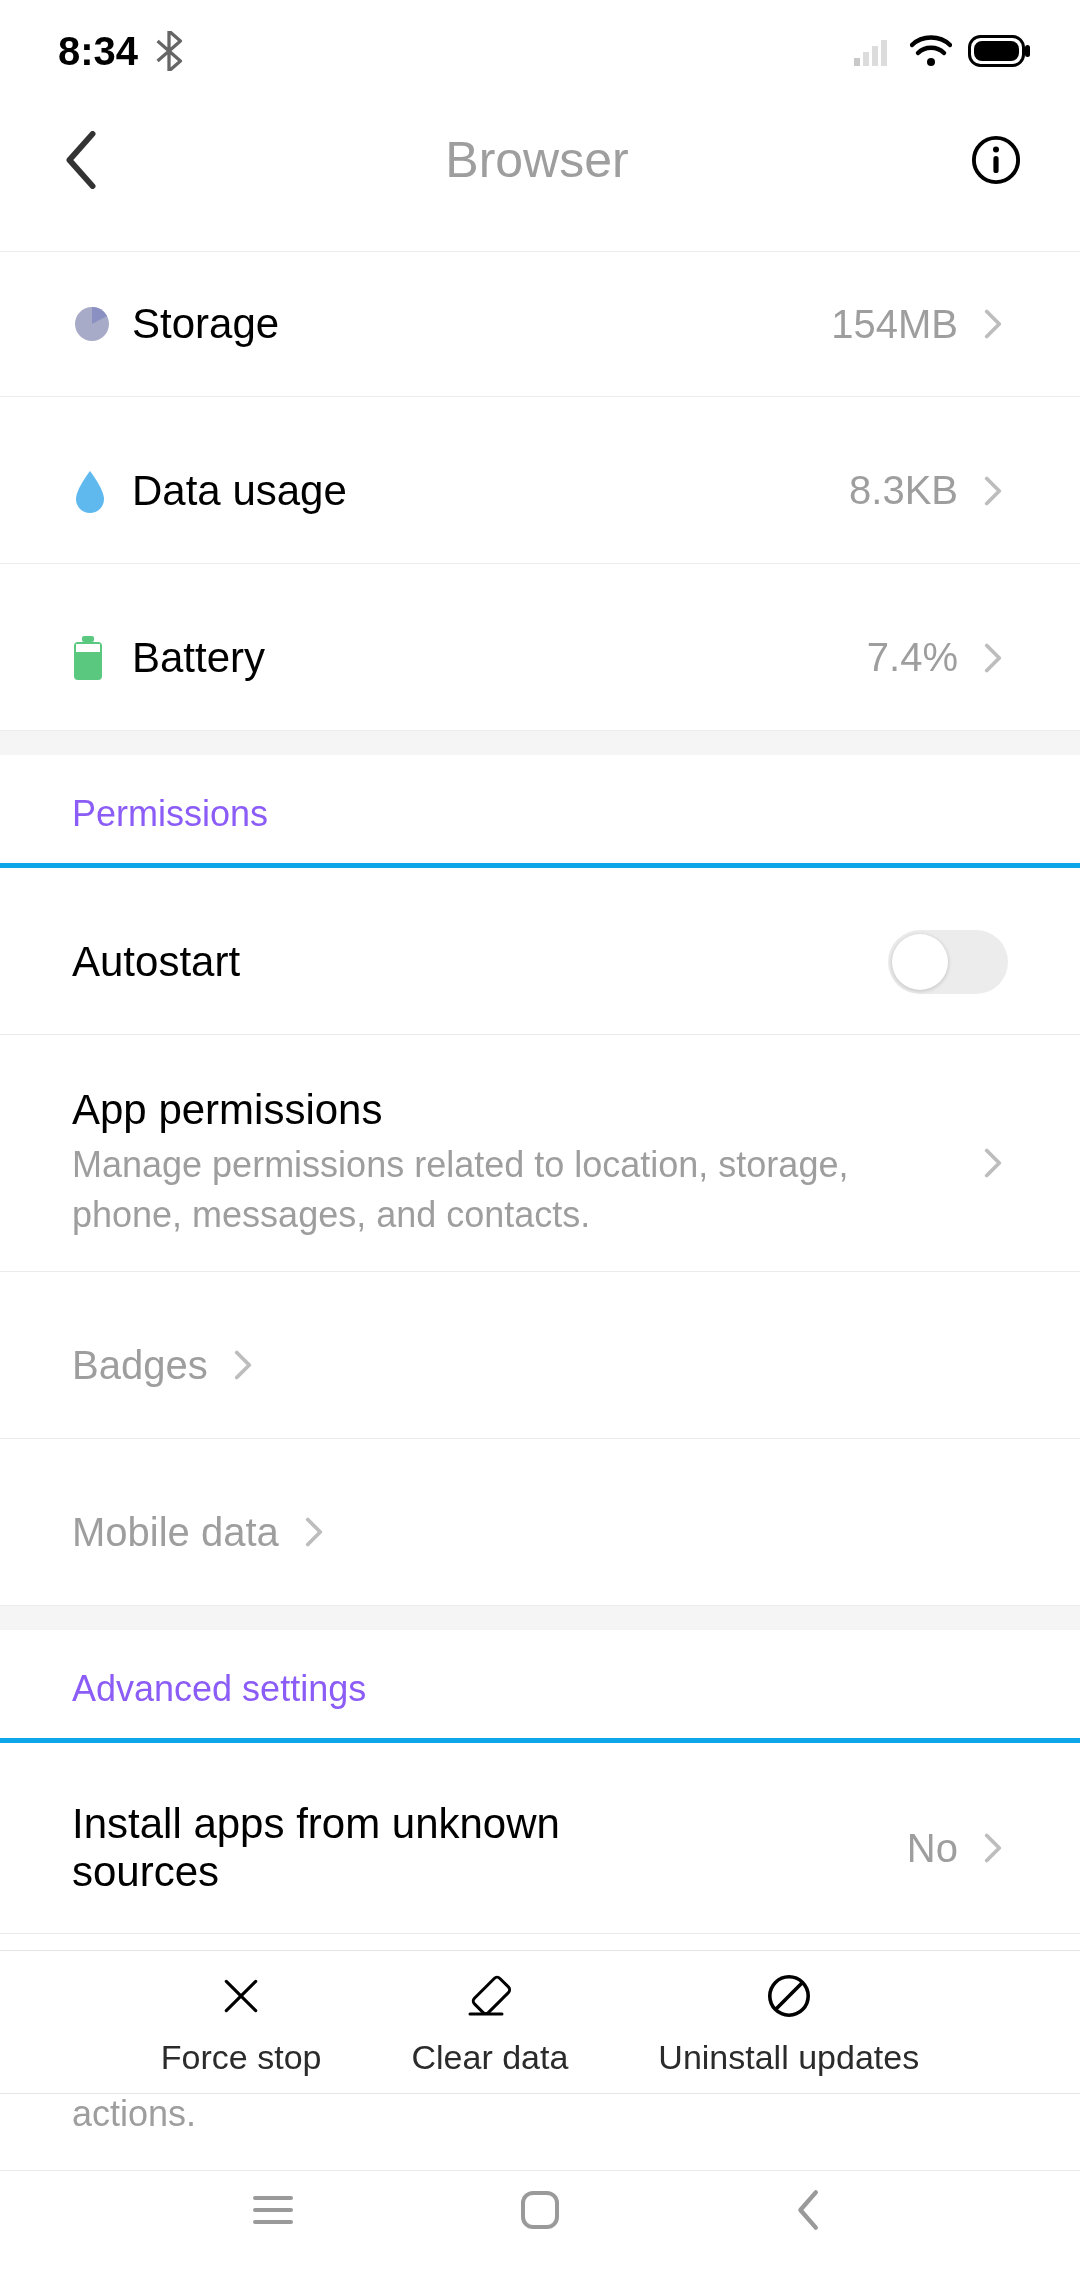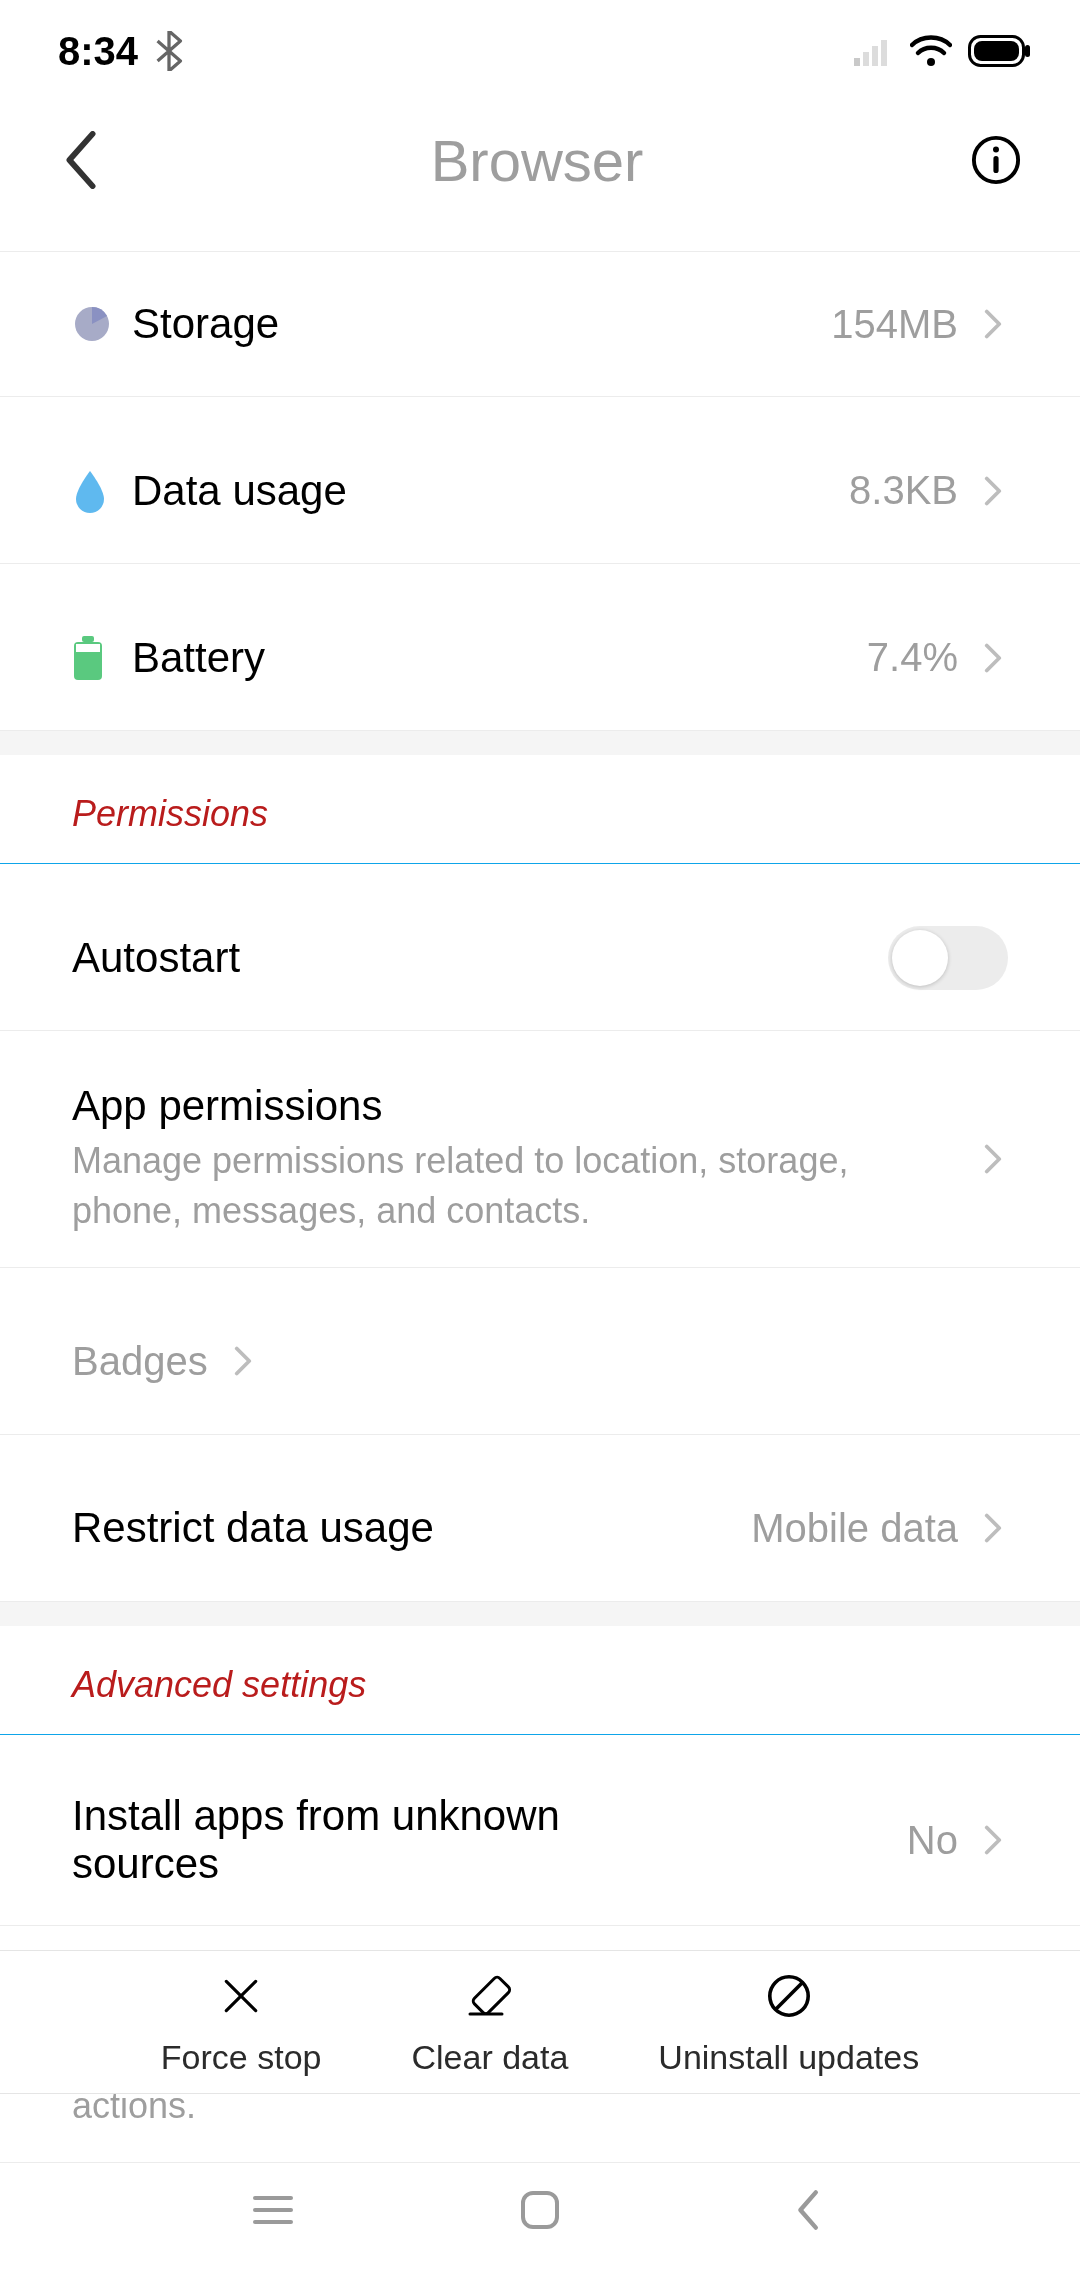--- a/index.html
+++ b/index.html
@@ -2,33 +2,33 @@
 <html><head>
 <meta charset="utf-8">
 <style>
   * { margin: 0; padding: 0; box-sizing: border-box; font-family: -apple-system, "Helvetica Neue", Arial, sans-serif; }
   body { width: 1080px; height: 2280px; background: #ffffff; overflow: hidden; position: relative; color: #000; }
   .status-bar { height: 90px; display: flex; align-items: center; justify-content: space-between; padding: 12px 48px 0 58px; }
   .status-left { display: flex; align-items: center; gap: 16px; font-size: 40px; font-weight: 600; }
   .status-right { display: flex; align-items: center; gap: 16px; }
   .topbar { height: 140px; display: flex; align-items: center; justify-content: space-between; padding: 0 56px; }
   .back-arrow { width: 50px; height: 70px; display:flex; align-items:center; justify-content:center; }
-  .title-area { flex:1; text-align:center; font-size: 58px; color:#9e9e9e; font-weight:400; }
+  .title-area { flex:1; text-align:center; font-size: 50px; color:#9e9e9e; font-weight:400; }
   .info-btn { width: 56px; height:56px; display:flex; align-items:center; justify-content:center; }
   .section-gap { height: 24px; background:#f5f5f5; }
   .list { }
   .row { display:flex; align-items:center; padding: 0 72px; min-height: 146px; border-bottom:1px solid #ececec; background:#fff;margin-top:21px; }
   .row.first-sep { border-top:1px solid #ececec; }
   .row .icon-slot { width: 60px; display:flex; align-items:center; justify-content:flex-start; }
   .row .text-slot { flex:1; display:flex; flex-direction:column; justify-content:center; }
   .row-label { font-size:42px; color:#000; }
   .row-sub { font-size:36px; color:#9e9e9e; line-height:1.4; padding-top:6px; padding-right:40px; }
   .row-value { font-size:40px; color:#9e9e9e; margin-right:20px; }
   .chevron { width:30px; height:48px; display:flex; align-items:center; justify-content:center; }
-  .section-header { font-size:36px; color:#b91c1c; padding: 38px 72px 28px; background:#fff; border-bottom:1px solid #0ea5e9;font-style:italic; }
+  .section-header { font-size:36px; color:#8b5cf6; padding: 38px 72px 28px; background:#fff; border-bottom:5px solid #0ea5e9; }
   .toggle { width:120px; height:64px; border-radius:40px; background:#ececec; position:relative; }
   .toggle .knob { width:56px; height:56px; background:#fff; border-radius:50%; position:absolute; top:4px; left:4px; box-shadow:0 1px 4px rgba(0,0,0,0.2); }
   .row-tall { min-height:170px; padding-top:30px; padding-bottom:30px; }
   .bottom-actions { position:absolute; left:0; right:0; bottom:186px; border-top:1px solid #e5e5e5; border-bottom:1px solid #e5e5e5; height:144px; display:flex; align-items:center; justify-content:center; gap:90px; background:#fff; }
   .action { display:flex; flex-direction:column; align-items:center; gap:14px; }
   .action-label { font-size:34px; color:#2b2b2b; }
   .action-icon { width:56px; height:56px; display:flex; align-items:center; justify-content:center; }
   .nav-bar { position:absolute; bottom:0; left:0; right:0; height:140px; display:flex; align-items:center; justify-content:space-around; padding:0 140px; }
   .nav-btn { width:70px; height:70px; display:flex; align-items:center; justify-content:center; }
   svg { display:block; }
@@ -166,23 +166,20 @@
   </div>
   <div class="row">
     <div class="row-value">Badges</div>
     <div class="chevron">
         <svg width="18" height="30" viewBox="0 0 14 24">
           <polyline points="2,2 12,12 2,22" fill="none" stroke="#bdbdbd" stroke-width="3" stroke-linecap="round" stroke-linejoin="round"></polyline>
         </svg>
       </div>
   </div>
   <div class="row">
-    <div class="text-slot">
-        <div class="row-label">Restrict data usage</div>
-      </div>
     <div class="row-value">Mobile data</div>
     <div class="chevron">
         <svg width="18" height="30" viewBox="0 0 14 24">
           <polyline points="2,2 12,12 2,22" fill="none" stroke="#bdbdbd" stroke-width="3" stroke-linecap="round" stroke-linejoin="round"></polyline>
         </svg>
       </div>
   </div>
 </div>
 
 <div class="section-gap"></div>

